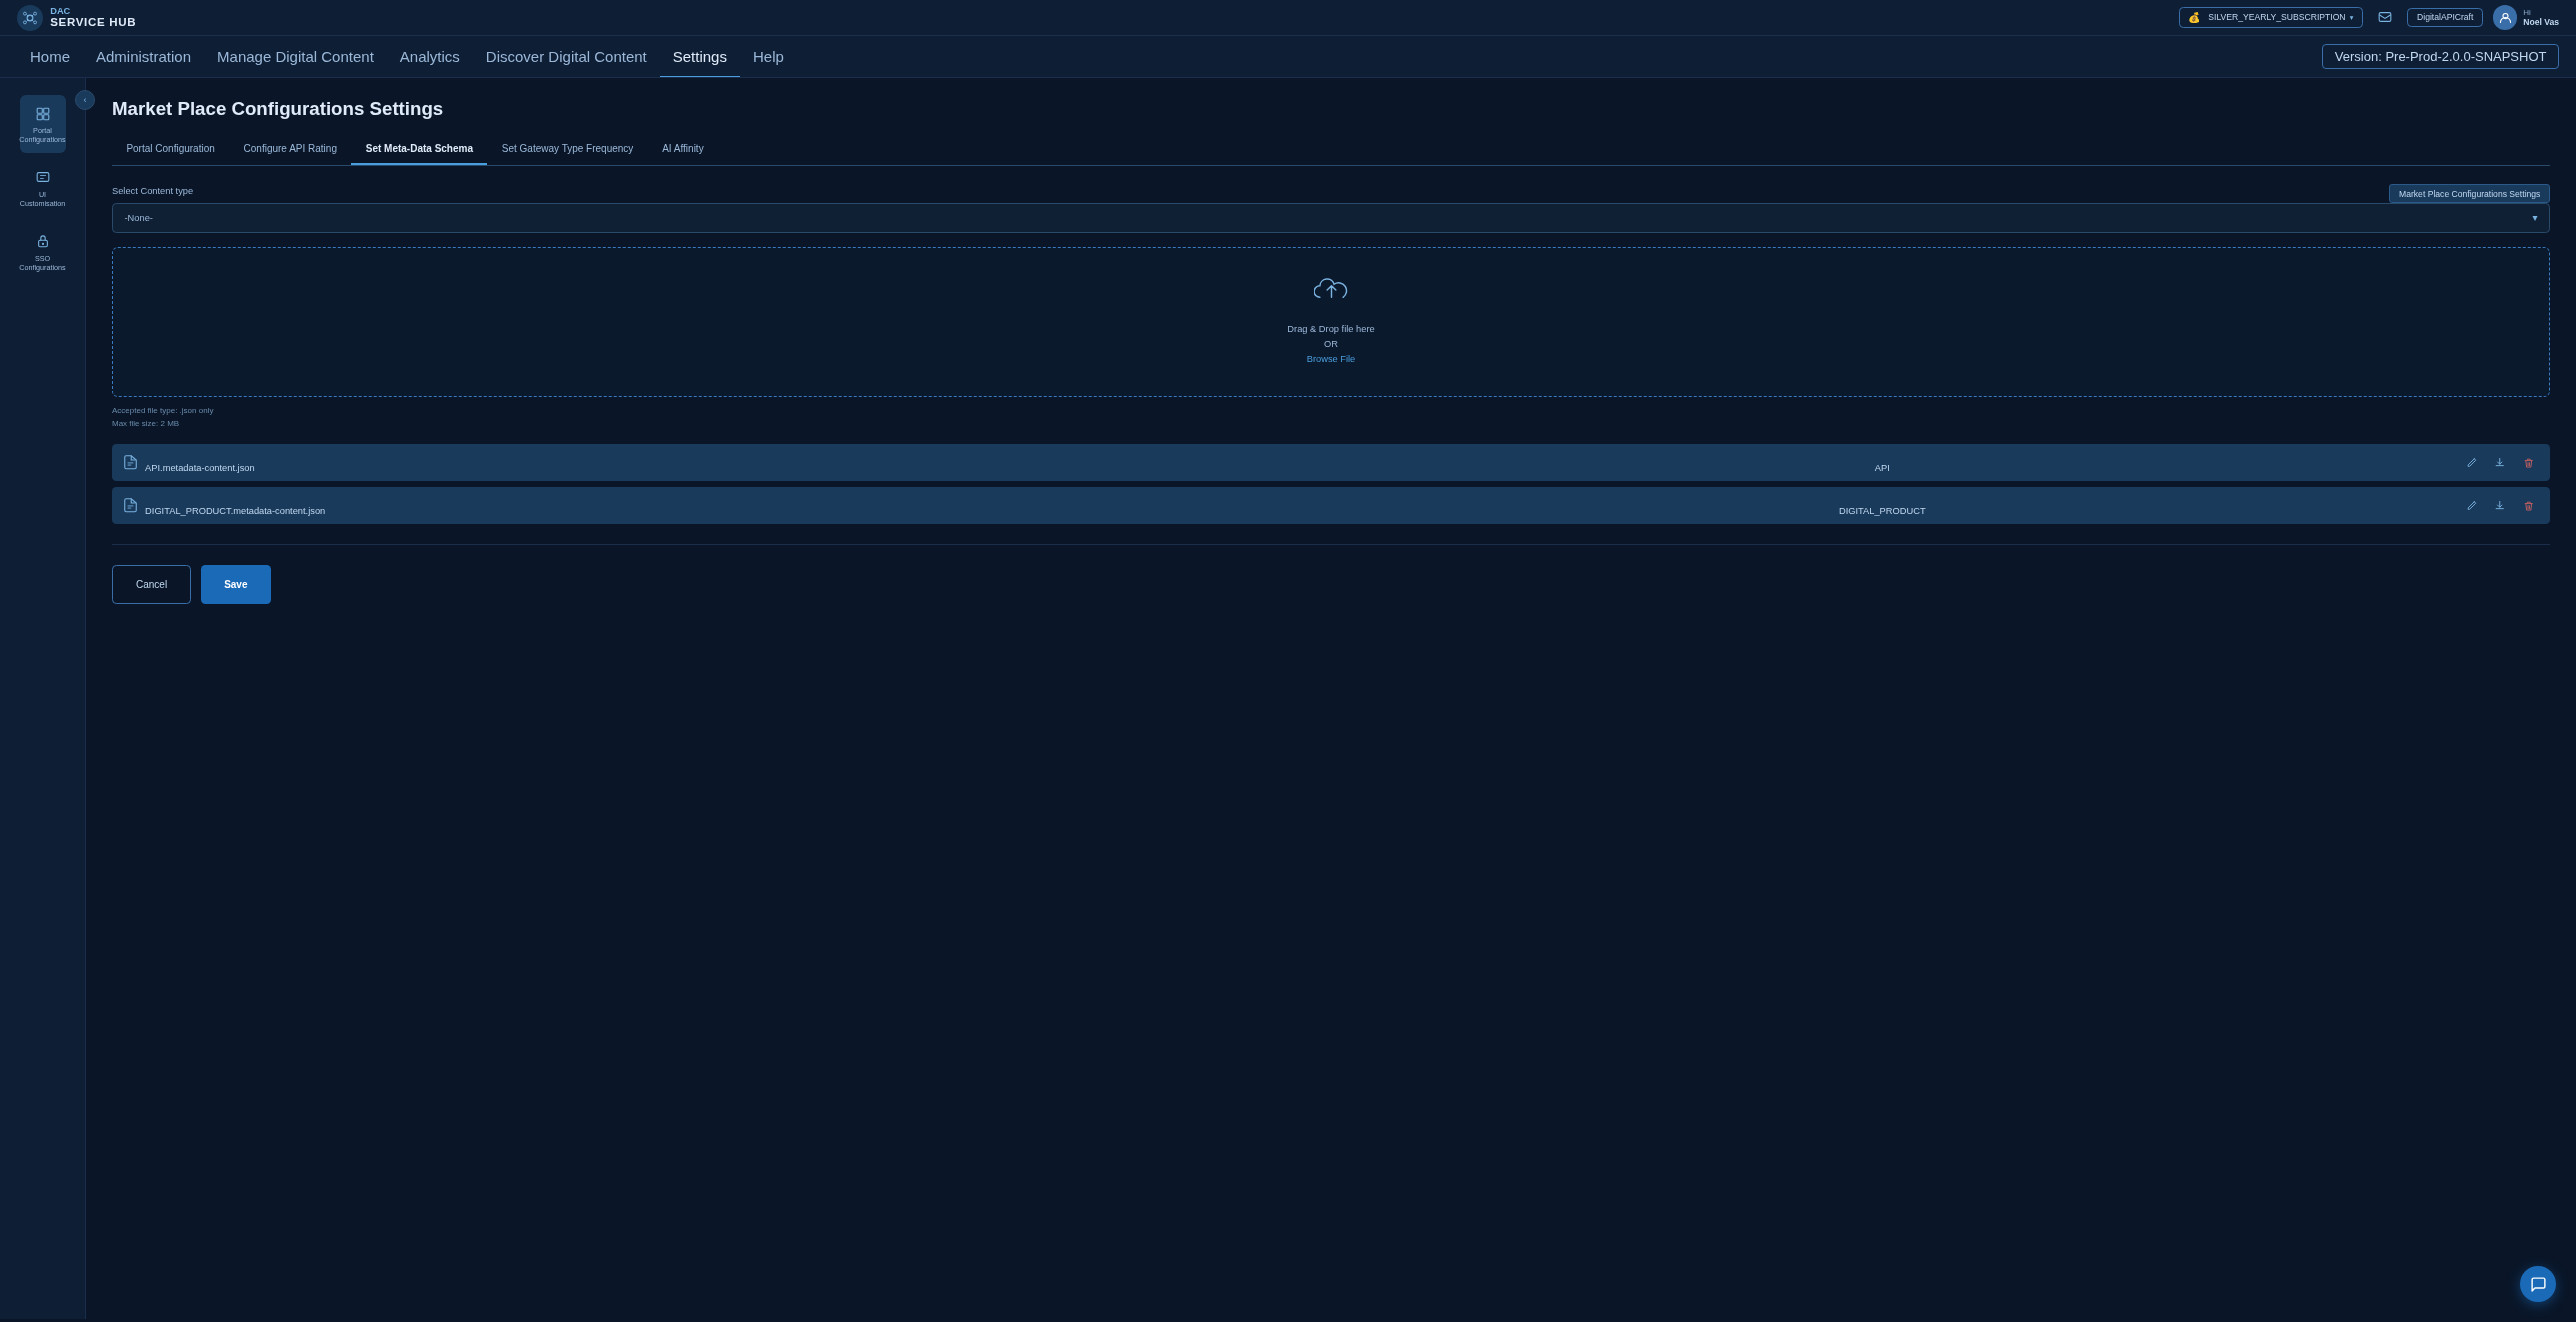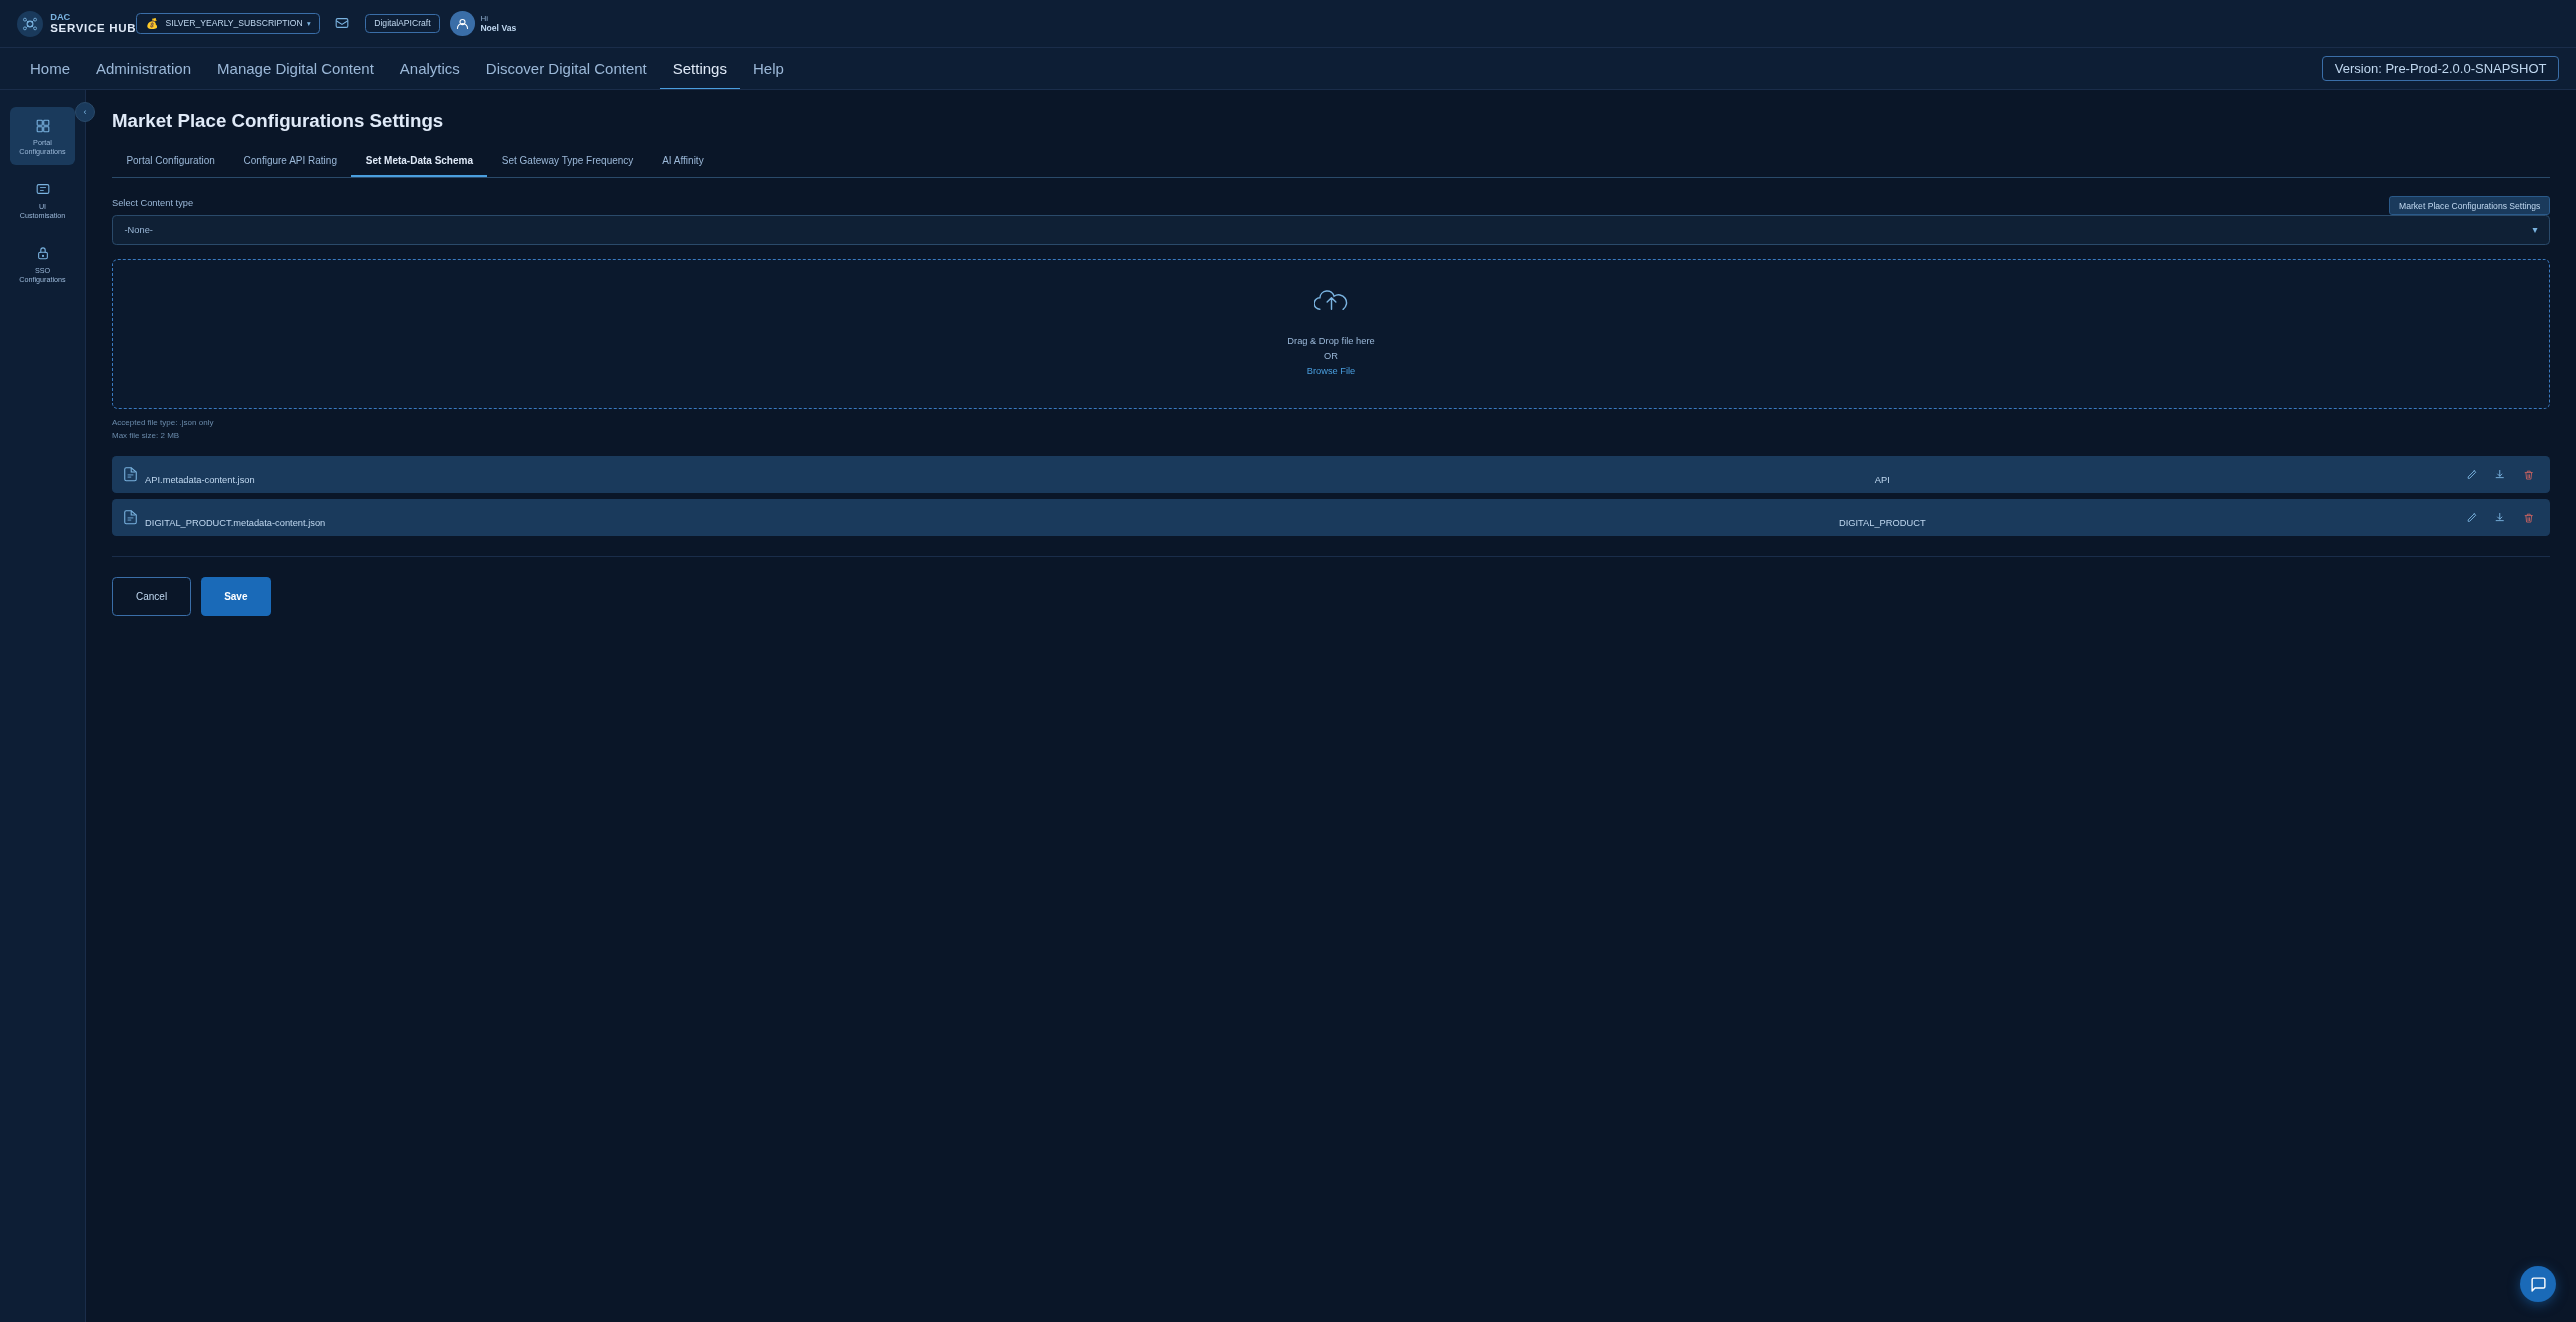--- a/index.html
+++ b/index.html
@@ -10,22 +10,23 @@
       font-size: 10px;
       min-height: 100vh;
     }
 
     
     .top-bar {
       display: flex;
       align-items: center;
       background: #0d1e35;
       padding: 0 17px;
-      height: 48px;
+      height: 36px;
       border-bottom: 0.7px solid #1a2d4a;
+      justify-content: space-between;
     }
     .logo-area {
       display: flex;
       align-items: center;
       gap: 7.2px;
     }
     .logo-icon {
       width: 26px;
       height: 26px;
       background: #1a3a5c;
@@ -172,21 +173,21 @@
       z-index: 10;
     }
     .sidebar-item {
       display: flex;
       flex-direction: column;
       align-items: center;
       gap: 3.6px;
       padding: 8.6px 7.2px;
       border-radius: 5.8px;
       cursor: pointer;
-      width: 65px;
+      width: 46px;
       text-align: center;
     }
     .sidebar-item.active {
       background: #1a3a5c;
     }
     .sidebar-item-icon {
       width: 20px;
       height: 20px;
       display: flex;
       align-items: center;

